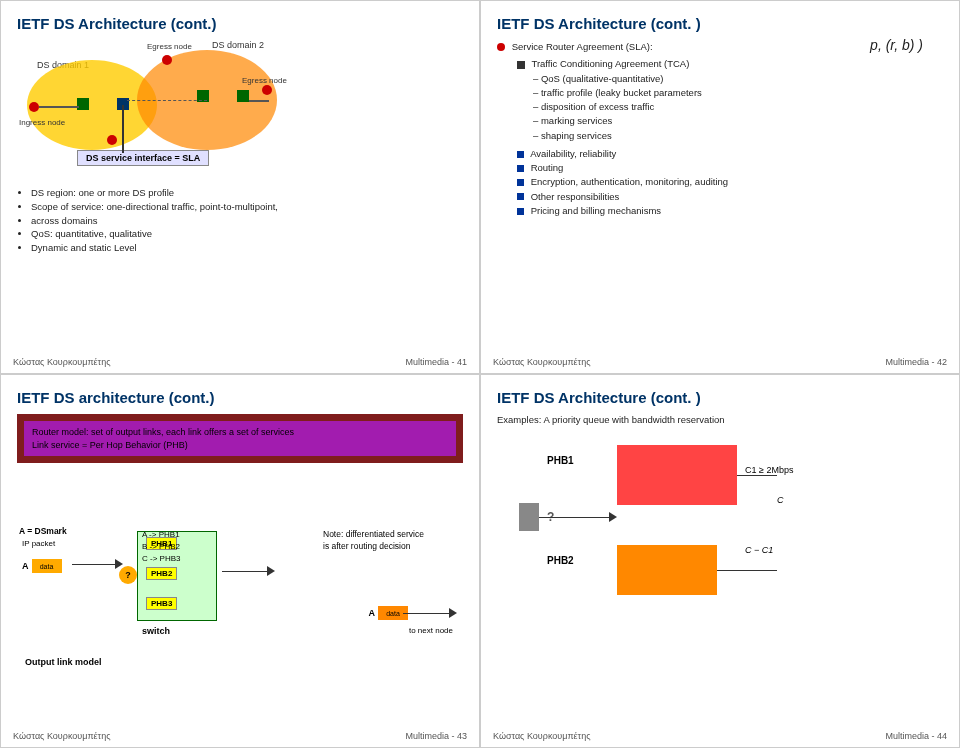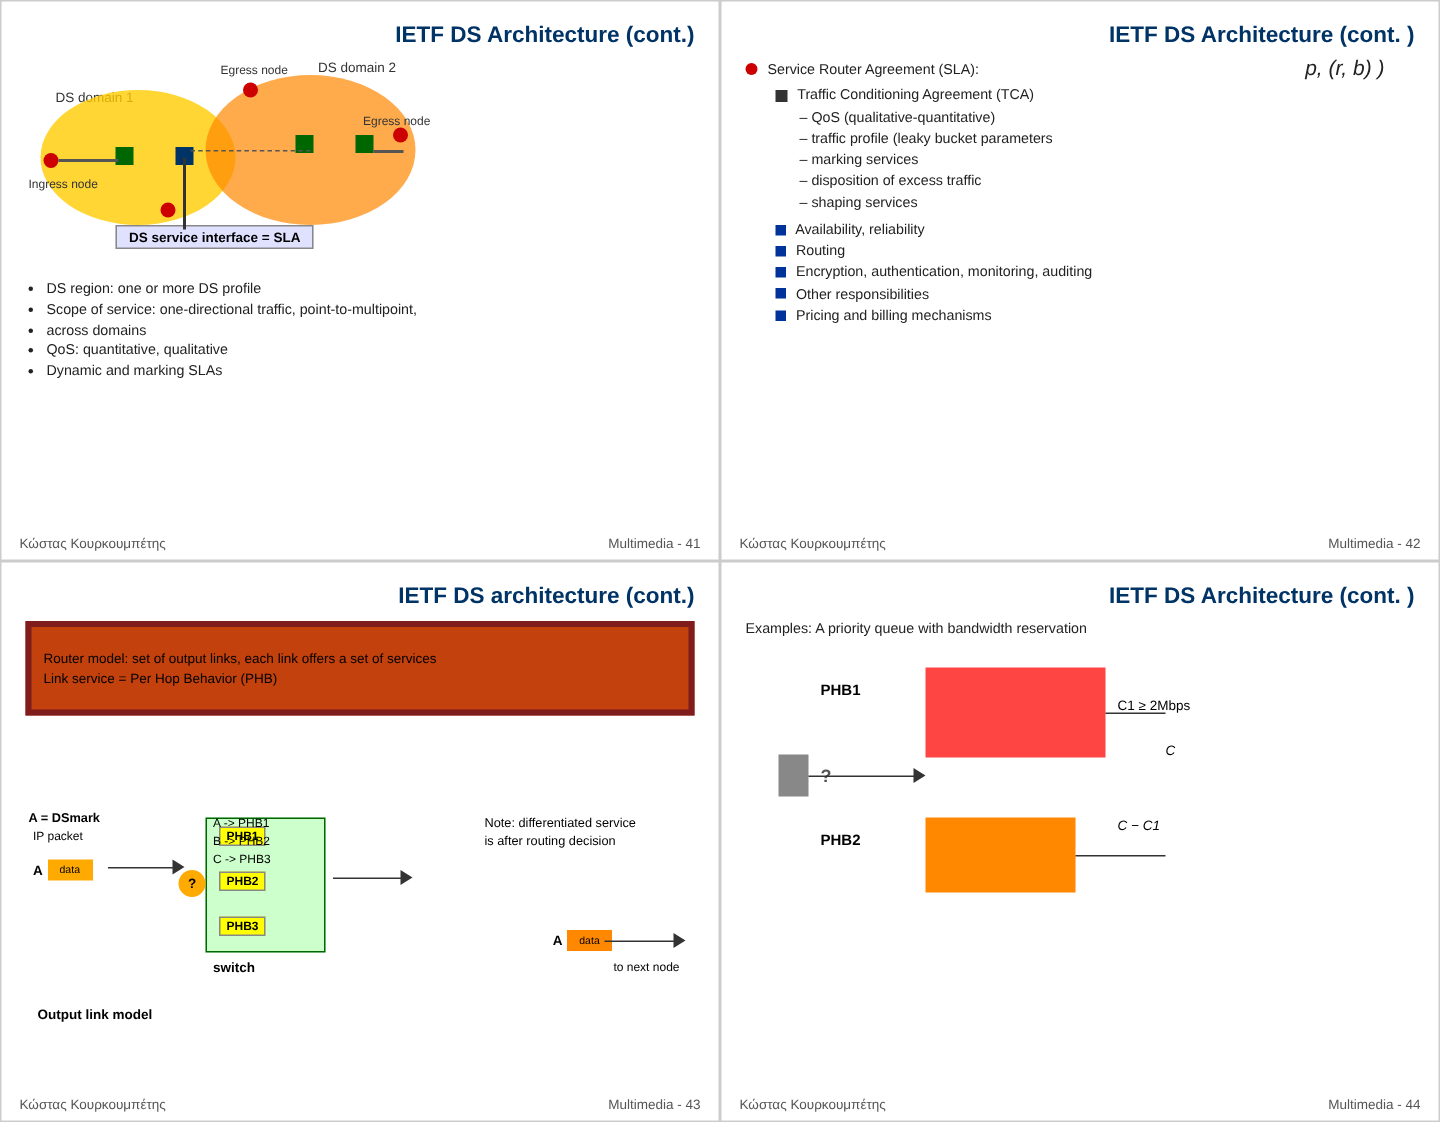--- a/index.html
+++ b/index.html
@@ -21,21 +21,21 @@
       border: 1px solid #ccc;
       padding: 14px 16px 10px;
       position: relative;
       overflow: hidden;
       background: #fff;
     }
     .slide-title {
       font-size: 15px;
       font-weight: bold;
       color: #003366;
-      text-align: right;
+      text-align: left;
       margin-bottom: 8px;
     }
     .footer {
       position: absolute;
       bottom: 6px;
       left: 0; right: 0;
       display: flex;
       justify-content: space-between;
       padding: 0 12px;
       font-size: 9px;
@@ -101,23 +101,23 @@
     .slide2-content .main-item { margin-bottom:3px; }
     .bullet-sq { display:inline-block; width:8px; height:8px; background:#333; margin-right:4px; vertical-align:middle; }
     .bullet-sq-blue { display:inline-block; width:7px; height:7px; background:#003399; margin-right:4px; vertical-align:middle; }
     .bullet-dot { display:inline-block; width:8px; height:8px; background:#cc0000; border-radius:50%; margin-right:4px; vertical-align:middle; }
     .sub-item { padding-left:20px; }
     .sub-sub-item { padding-left:36px; }
     .math-formula { font-style:italic; font-size:14px; float:right; margin-top:-22px; margin-right:20px; }
 
     
     .highlight-box {
-      background: #c2410c;
-      border: 4px solid #7f1d1d;
-      padding: 15px 8px;
+      background: #a21caf;
+      border: 7px solid #7f1d1d;
+      padding: 5px 8px;
       font-size: 9px;
       margin-bottom: 8px;
       line-height:1.4;
     }
     .diagram3 {
       position:relative;
       height:200px;
     }
     .dsmark-box {
       position:absolute; left:2px; top:55px;
@@ -237,21 +237,21 @@
       <div class="sla-box">DS service interface = SLA</div>
 
       <div style="position:absolute;left:105px;top:65px;width:2px;height:48px;background:#333;"></div>
     </div>
 
     <ul class="slide1-bullets">
       <li>DS region: one or more DS profile</li>
       <li>Scope of service: one-directional traffic, point-to-multipoint,</li>
       <li>across domains</li>
       <li>QoS: quantitative, qualitative</li>
-      <li>Dynamic and marking SLAs</li>
+      <li>Dynamic and static Level</li>
     </ul>
 
     <div class="footer">
       <span>Κώστας Κουρκουμπέτης</span>
       <span>Multimedia - 41</span>
     </div>
   </div>
 
   <div class="slide">
     <div class="slide-title">IETF DS Architecture (cont. )</div>
@@ -262,22 +262,22 @@
         <span>Service Router Agreement (SLA):</span>
       </div>
 
       <div class="sub-item">
         <span class="bullet-sq"></span>
         <span>Traffic Conditioning Agreement (TCA)</span>
         <span class="math-formula">p, (r, b)  )</span>
       </div>
       <div class="sub-sub-item">– <span>QoS (qualitative-quantitative)</span></div>
       <div class="sub-sub-item">– <span>traffic profile (leaky bucket parameters</span></div>
+      <div class="sub-sub-item">– <span>disposition of  excess traffic</span></div>
       <div class="sub-sub-item">– <span>marking services</span></div>
-      <div class="sub-sub-item">– <span>disposition of  excess traffic</span></div>
       <div class="sub-sub-item">– <span>shaping services</span></div>
 
       <div class="sub-item" style="margin-top:4px;">
         <span class="bullet-sq-blue"></span>
         <span>Availability, reliability</span>
       </div>
       <div class="sub-item">
         <span class="bullet-sq-blue"></span>
         <span>Routing</span>
       </div>

